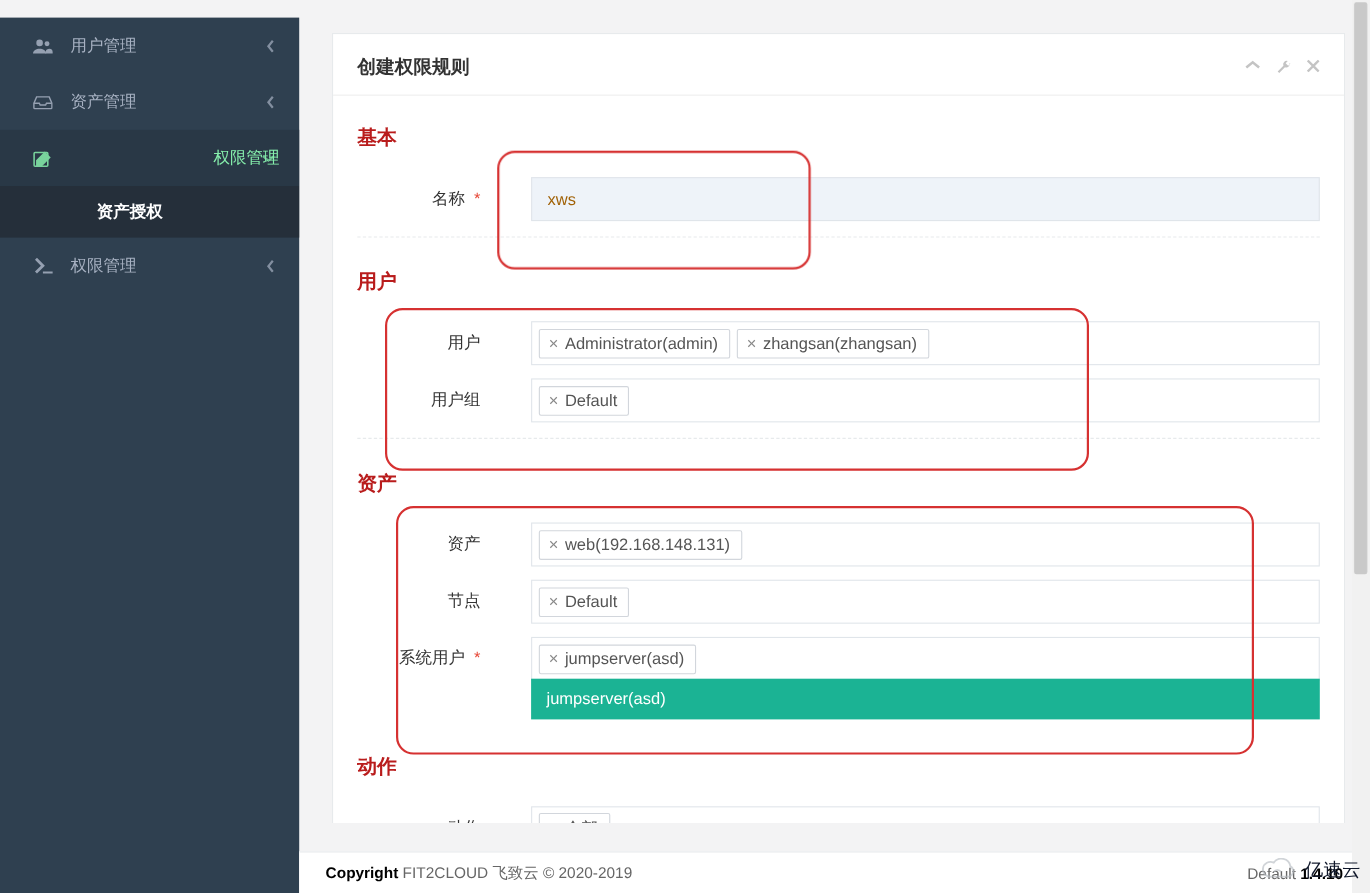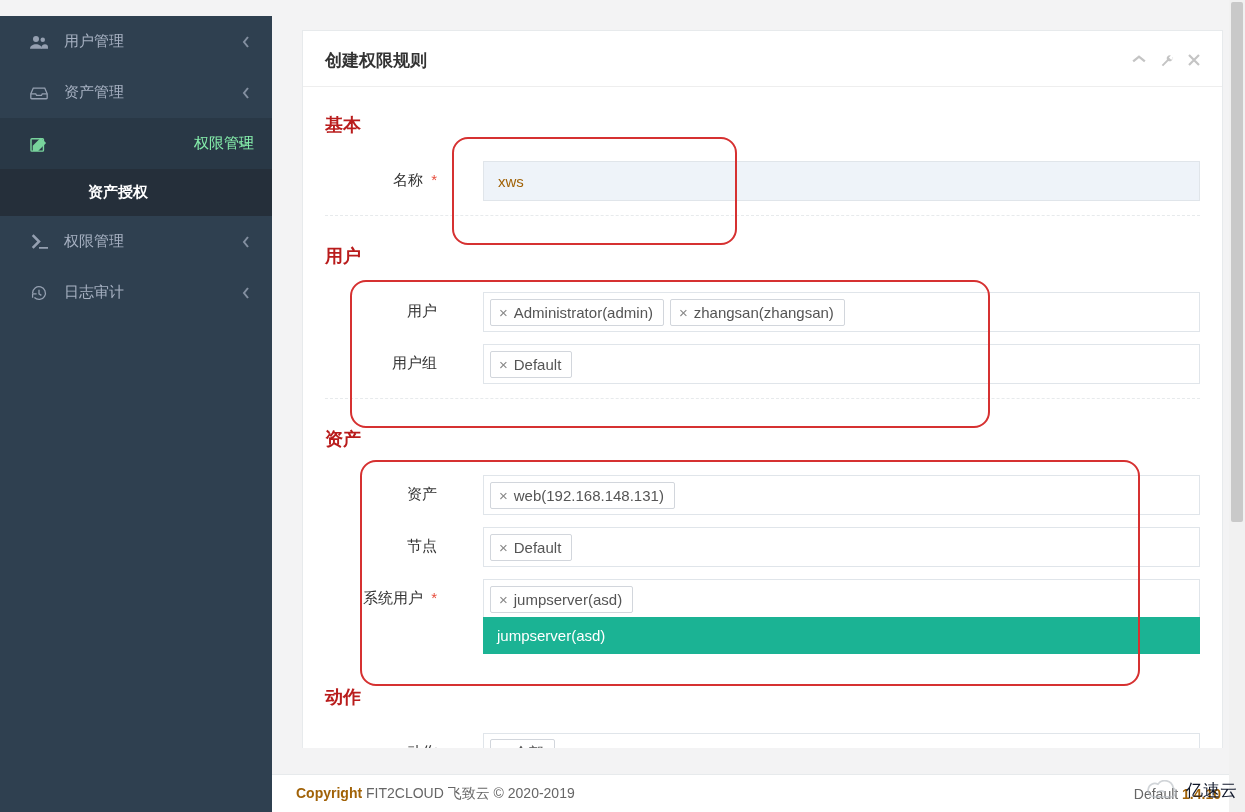--- a/index.html
+++ b/index.html
@@ -160,21 +160,21 @@
       background: #fff;
       height: 38px;
       border-top: 1px solid #e7eaec;
       display: flex;
       align-items: center;
       justify-content: space-between;
       padding: 0 24px;
       font-size: 14px;
       color: #666;
     }
-    .footer b { color: #a16207; text-align: center; }
+    .footer b { color: #000000; text-align: center; }
     .watermark {
       position: absolute;
       right: 8px; bottom: 10px;
       z-index: 40;
       color: #0f172a;
       font-size: 17px;
       display: flex;
       align-items: center;
       gap: 6px;
     }
@@ -248,35 +248,20 @@
     </span>
     <span>权限管理</span>
     <span class="chev">
         <svg width="8" height="12" viewBox="0 0 8 12" fill="none" stroke="currentColor" stroke-width="2">
           <path d="M6 1 2 6l4 5"></path>
         </svg>
       </span>
   </div>
 
 
-  <div class="nav-item">
-    <span class="icon">
-      <svg width="18" height="16" viewBox="0 0 22 20" fill="none" stroke="currentColor" stroke-width="1.6">
-          <path d="M3 10a8 8 0 1 1 2.3 5.7"></path>
-          <path d="M3 16v-5h5"></path>
-          <path d="M11 6v5l3 2"></path>
-        </svg>
-    </span>
-    <span>日志审计</span>
-    <span class="chev">
-        <svg width="8" height="12" viewBox="0 0 8 12" fill="none" stroke="currentColor" stroke-width="2">
-          <path d="M6 1 2 6l4 5"></path>
-        </svg>
-      </span>
-  </div>
 
 </div>
 
 <div class="main">
   <div class="panel">
     <div class="panel-head">
       <div class="panel-title">创建权限规则</div>
       <div class="panel-tools">
         <span>
             <svg width="14" height="10" viewBox="0 0 12 8" fill="none" stroke="currentColor" stroke-width="2">

